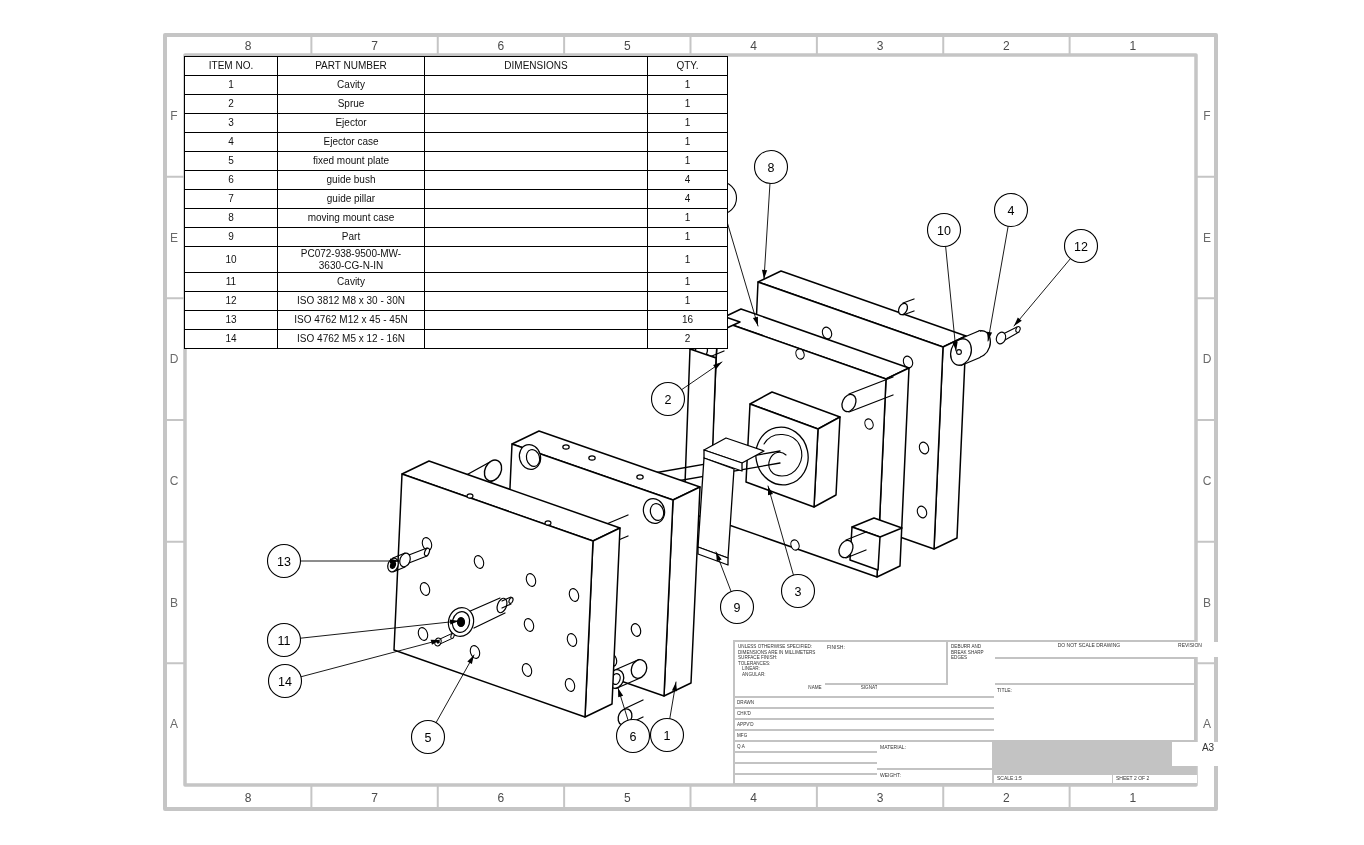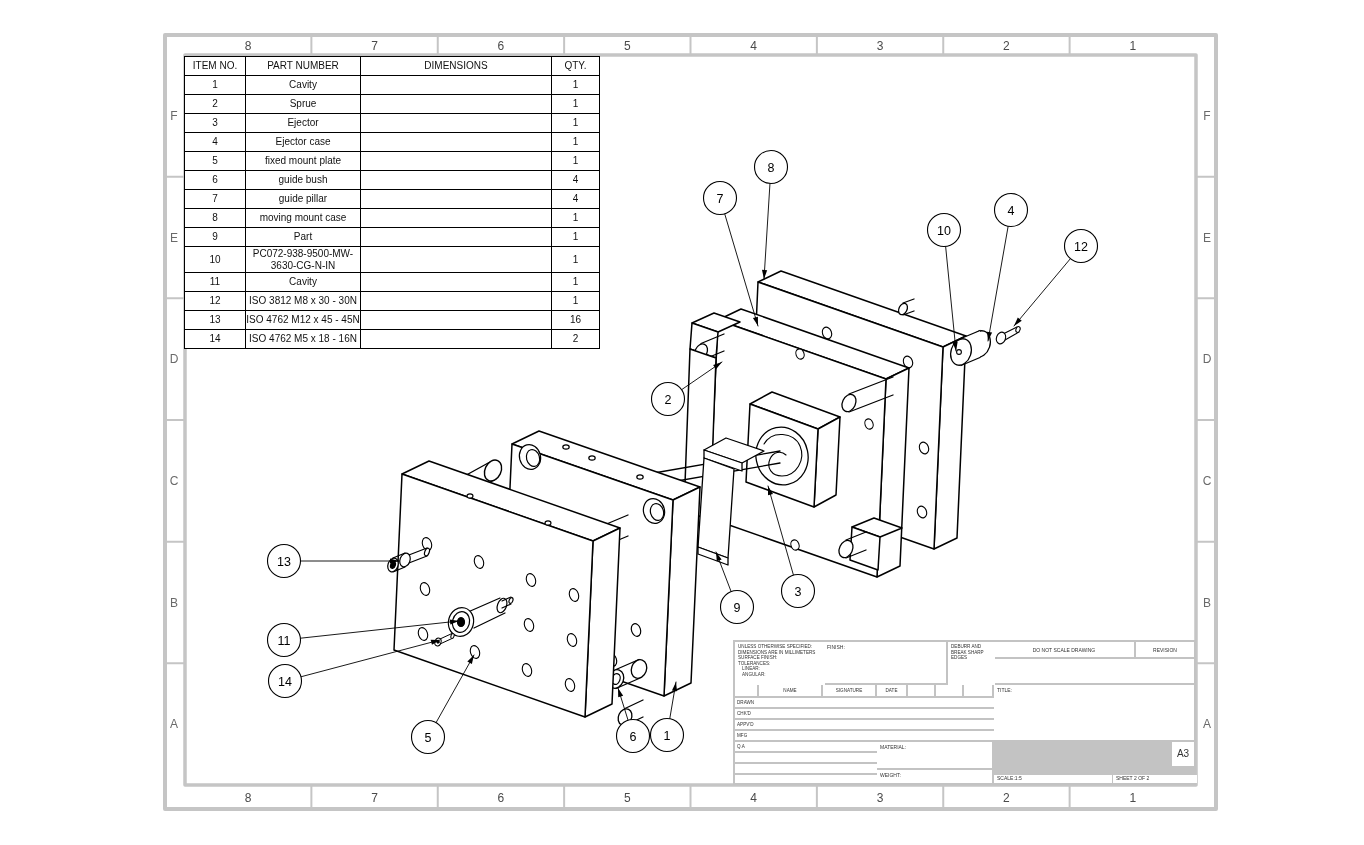--- a/index.html
+++ b/index.html
@@ -3,36 +3,36 @@
 <meta charset="utf-8">
 <style>
   html,body{margin:0;padding:0;background:#ffffff;}
   #page{position:relative;width:1364px;height:845px;background:#ffffff;overflow:hidden;
         font-family:"Liberation Sans", sans-serif;}
   svg text{font-family:"Liberation Sans", sans-serif;}
 
   
   #bom{position:absolute;left:184px;top:56px;border-collapse:collapse;table-layout:fixed;
        background:#fff;font-size:10px;color:#111;}
-  #bom td,#bom th{border:1px solid #000;padding:1px 0;font-weight:normal;line-height:1.15;
+  #bom td,#bom th{border:1px solid #000;padding:1px 16px;font-weight:normal;line-height:1.15;
        overflow:hidden;}
   #bom th{height:16px;text-align:center;}
   #bom td{height:16px;}
   .bom-item{text-align:center;width:60px;}
   .bom-part{text-align:center;width:114px;}
   .bom-desc{text-align:center;width:190px;}
   .bom-qty{text-align:center;width:47px;}
 
   
   #titleblock{position:absolute;left:733px;top:640px;width:463px;height:145px;
               background:#c3c3c3;color:#333;}
   .tb-cell{position:absolute;background:#ffffff;font-size:5px;line-height:1.2;color:#333;
            overflow:hidden;}
   .tb-tiny{font-size:4.6px;letter-spacing:0;}
-  .tb-center{display:flex;align-items:center;justify-content:center;text-align:center;}
+  .tb-center{display:flex;justify-content:center;text-align:center;padding-left:25px;}
   #tb-dwgno-value{position:absolute;left:8px;right:2px;bottom:1px;font-size:19px;
                   letter-spacing:0.5px;color:#222;white-space:nowrap;}
   #tb-size{font-size:10px;}
   .tb-label{position:absolute;left:3px;top:2px;}
 </style>
 </head>
 <body>
 
 <div id="page">
 
@@ -445,21 +445,21 @@
           <td class="bom-qty">1</td>
         </tr>
         <tr>
           <td class="bom-item">13</td>
           <td class="bom-part">ISO 4762 M12 x 45 - 45N</td>
           <td class="bom-desc"></td>
           <td class="bom-qty">16</td>
         </tr>
         <tr>
           <td class="bom-item">14</td>
-          <td class="bom-part">ISO 4762 M5 x 18 - 16N</td>
+          <td class="bom-part">ISO 4762 M5 x 12 - 16N</td>
           <td class="bom-desc"></td>
           <td class="bom-qty">2</td>
         </tr>
       </tbody>
   </table>
 
   <div id="titleblock">
     <div class="tb-cell tb-tiny" style="left:2px;top:2px;width:87px;height:41px;padding:2px 0 0 3px;">
       <div>UNLESS OTHERWISE SPECIFIED:</div>
       <div>DIMENSIONS ARE IN MILLIMETERS</div>

